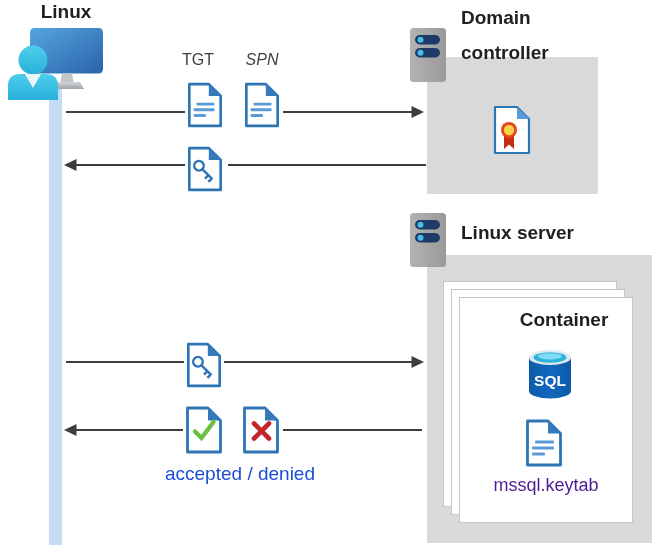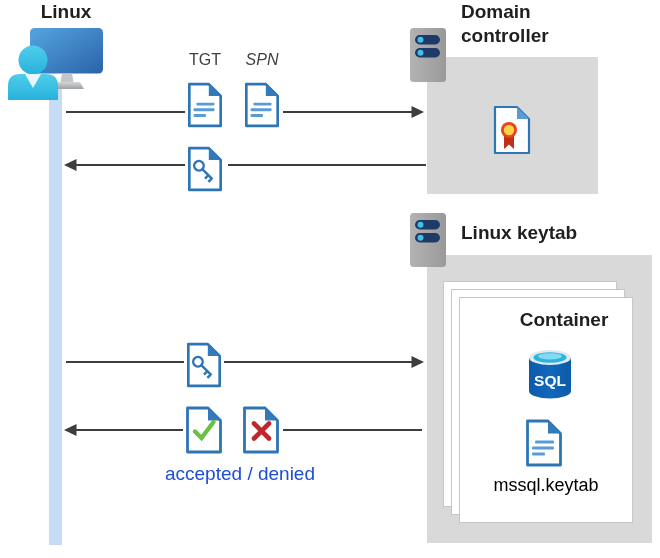--- a/index.html
+++ b/index.html
@@ -3,21 +3,21 @@
 <meta charset="utf-8">
 <style>
   html,body { margin:0; padding:0; background:#fff; }
   .canvas {
     position:relative; width:660px; height:558px; background:#ffffff;
     font-family:"Liberation Sans", sans-serif; overflow:hidden;
   }
   .abs { position:absolute; }
   .title { font-weight:bold; font-size:19px; color:#1f1f1f; }
   .note  { font-size:16px; color:#404040; }
-  .pre   { white-space:pre-line; line-height:24px; }
+  .pre   { white-space:pre-line; line-height:35px; }
   .graybox { position:absolute; background:#d9d9d9; }
   .card {
     position:absolute; width:174px; height:226px; box-sizing:border-box;
     background:#ffffff; border:1.5px solid #c6c6c6;
   }
   .center { text-align:center; }
   svg { display:block; }
   .overlay { position:absolute; left:0; top:0; pointer-events:none; }
 </style>
 </head>
@@ -73,21 +73,21 @@
       </linearGradient>
     </defs>
     <rect x="22" y="2" width="73" height="45.5" rx="4.5" fill="url(#gmon)"></rect>
     <path d="M54,47.5 h10 l1.5,8.5 h-13 Z" fill="#c3c6c9"></path>
     <path d="M44,56 H72 L76,63 H40 Z" fill="url(#gstand)"></path>
     <circle cx="25" cy="34" r="14.5" fill="url(#gper)"></circle>
     <path d="M0,74 V60 Q0,48 12,48 H38 Q50,48 50,60 V74 Z" fill="url(#gper)"></path>
     <path d="M17,48 H33 L25,62 Z" fill="#e9f7fb"></path>
   </svg>
 
-  <div class="abs note center" style="left:184px; top:51px; width:42px;">TGT</div>
+  <div class="abs note center" style="left:172px; top:51px; width:42px;text-align:right;">TGT</div>
   <div class="abs note center" style="left:241px; top:51px; width:42px;font-style:italic;">SPN</div>
 
   <svg class="abs" style="left:186px; top:82px;" width="38" height="46" viewBox="0 0 40 48">
     <path d="M3.5,2 H24 L36.5,14.5 V46 H3.5 Z" fill="#fff" stroke="#2e75b6" stroke-width="2.8" stroke-linejoin="round"></path>
     <path d="M24,2 V14.5 H36.5 Z" fill="#3579bd"></path>
     <rect x="11" y="21.5" width="19" height="3" rx="1" fill="#5b9bd5"></rect>
     <rect x="8" y="27.5" width="22" height="3" rx="1" fill="#5b9bd5"></rect>
     <rect x="8" y="33.5" width="13" height="3" rx="1" fill="#5b9bd5"></rect>
   </svg>
 
@@ -134,21 +134,21 @@
   </svg>
 
   <svg class="abs" style="left:409px; top:212px;" width="38" height="56" viewBox="0 0 38 56">
     <rect x="1" y="1" width="36" height="54" rx="3.5" fill="url(#gsrv)"></rect>
     <rect x="6" y="8" width="25" height="9.5" rx="4.75" fill="#1e3a68"></rect>
     <rect x="6" y="21" width="25" height="9.5" rx="4.75" fill="#1e3a68"></rect>
     <circle cx="11.5" cy="12.75" r="3" fill="#45bfe8"></circle>
     <circle cx="11.5" cy="25.75" r="3" fill="#45bfe8"></circle>
   </svg>
 
-  <div class="abs title" style="left:461px; top:222px;">Linux keytab</div>
+  <div class="abs title" style="left:461px; top:222px;">Linux server</div>
 
   <div class="abs title center" style="left:459px; top:309px; width:210px;">Container</div>
 
   <svg class="abs" style="left:527px; top:347px;" width="46" height="54" viewBox="0 0 46 54">
     <defs>
       <linearGradient id="gsql" x1="0" y1="0" x2="1" y2="0">
         <stop offset="0" stop-color="#0d5aa8"></stop>
           <stop offset="0.5" stop-color="#1168bd"></stop>
           <stop offset="1" stop-color="#0d5aa8"></stop>
       </linearGradient>
@@ -161,21 +161,21 @@
   </svg>
 
   <svg class="abs" style="left:524px; top:419px;" width="40" height="48" viewBox="0 0 40 48">
     <path d="M3.5,2 H24 L36.5,14.5 V46 H3.5 Z" fill="#fff" stroke="#2e75b6" stroke-width="2.8" stroke-linejoin="round"></path>
     <path d="M24,2 V14.5 H36.5 Z" fill="#3579bd"></path>
     <rect x="11" y="21.5" width="19" height="3" rx="1" fill="#5b9bd5"></rect>
     <rect x="8" y="27.5" width="22" height="3" rx="1" fill="#5b9bd5"></rect>
     <rect x="8" y="33.5" width="13" height="3" rx="1" fill="#5b9bd5"></rect>
   </svg>
 
-  <div class="abs center" style="left:459px; top:475px; width:174px; font-size:18px; color:#000000;">mssql.keytab</div>
+  <div class="abs center" style="left:459px; top:475px; width:174px; font-size:18px; color:#4c1d95;">mssql.keytab</div>
 
   <svg class="abs" style="left:185px; top:342px;" width="38" height="46" viewBox="0 0 40 48">
     <path d="M3.5,2 H24 L36.5,14.5 V46 H3.5 Z" fill="#fff" stroke="#2e75b6" stroke-width="2.8" stroke-linejoin="round"></path>
     <path d="M24,2 V14.5 H36.5 Z" fill="#3579bd"></path>
     <g stroke="#2e75b6" stroke-width="2.6" fill="none" transform="rotate(45 20 27)">
       <circle cx="11" cy="27" r="5"></circle>
       <path d="M16,27 H31 M25,27 V32 M30,27 V32"></path>
     </g>
   </svg>
 

